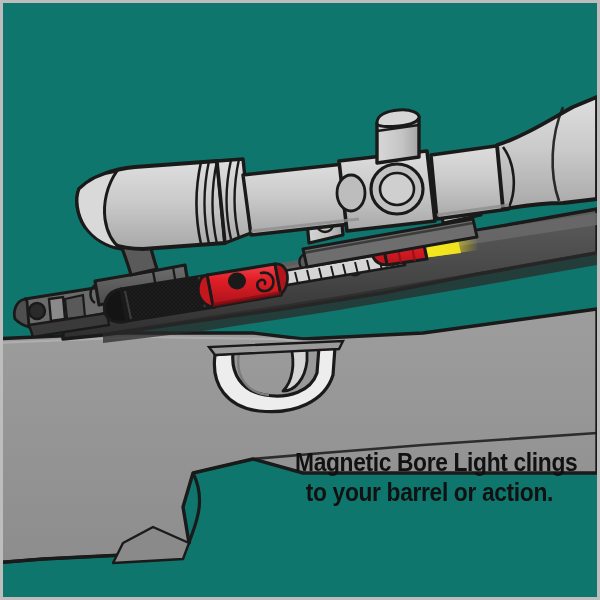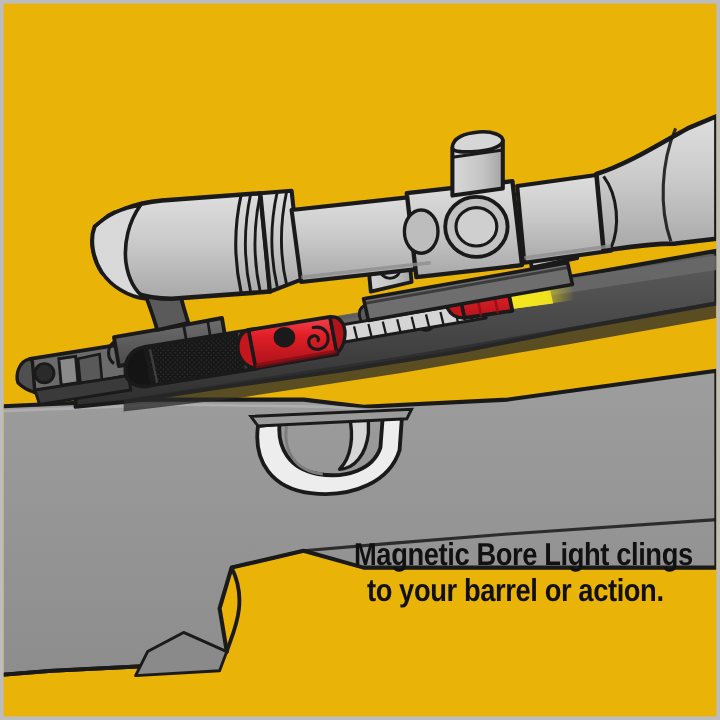--- a/index.html
+++ b/index.html
@@ -5,21 +5,21 @@
   html, body {
     margin: 0;
     padding: 0;
     background: #ffffff;
   }
   #frame {
     position: relative;
     width: 600px;
     height: 600px;
     box-sizing: border-box;
-    background: #eab308;
+    background: #0f766e;
     border: 3px solid #bdbdbd;
     overflow: hidden;
     font-family: "Liberation Sans", sans-serif;
     text-decoration: underline;
   }
   #illustration {
     position: absolute;
     left: 0;
     top: 0;
     width: 594px;

